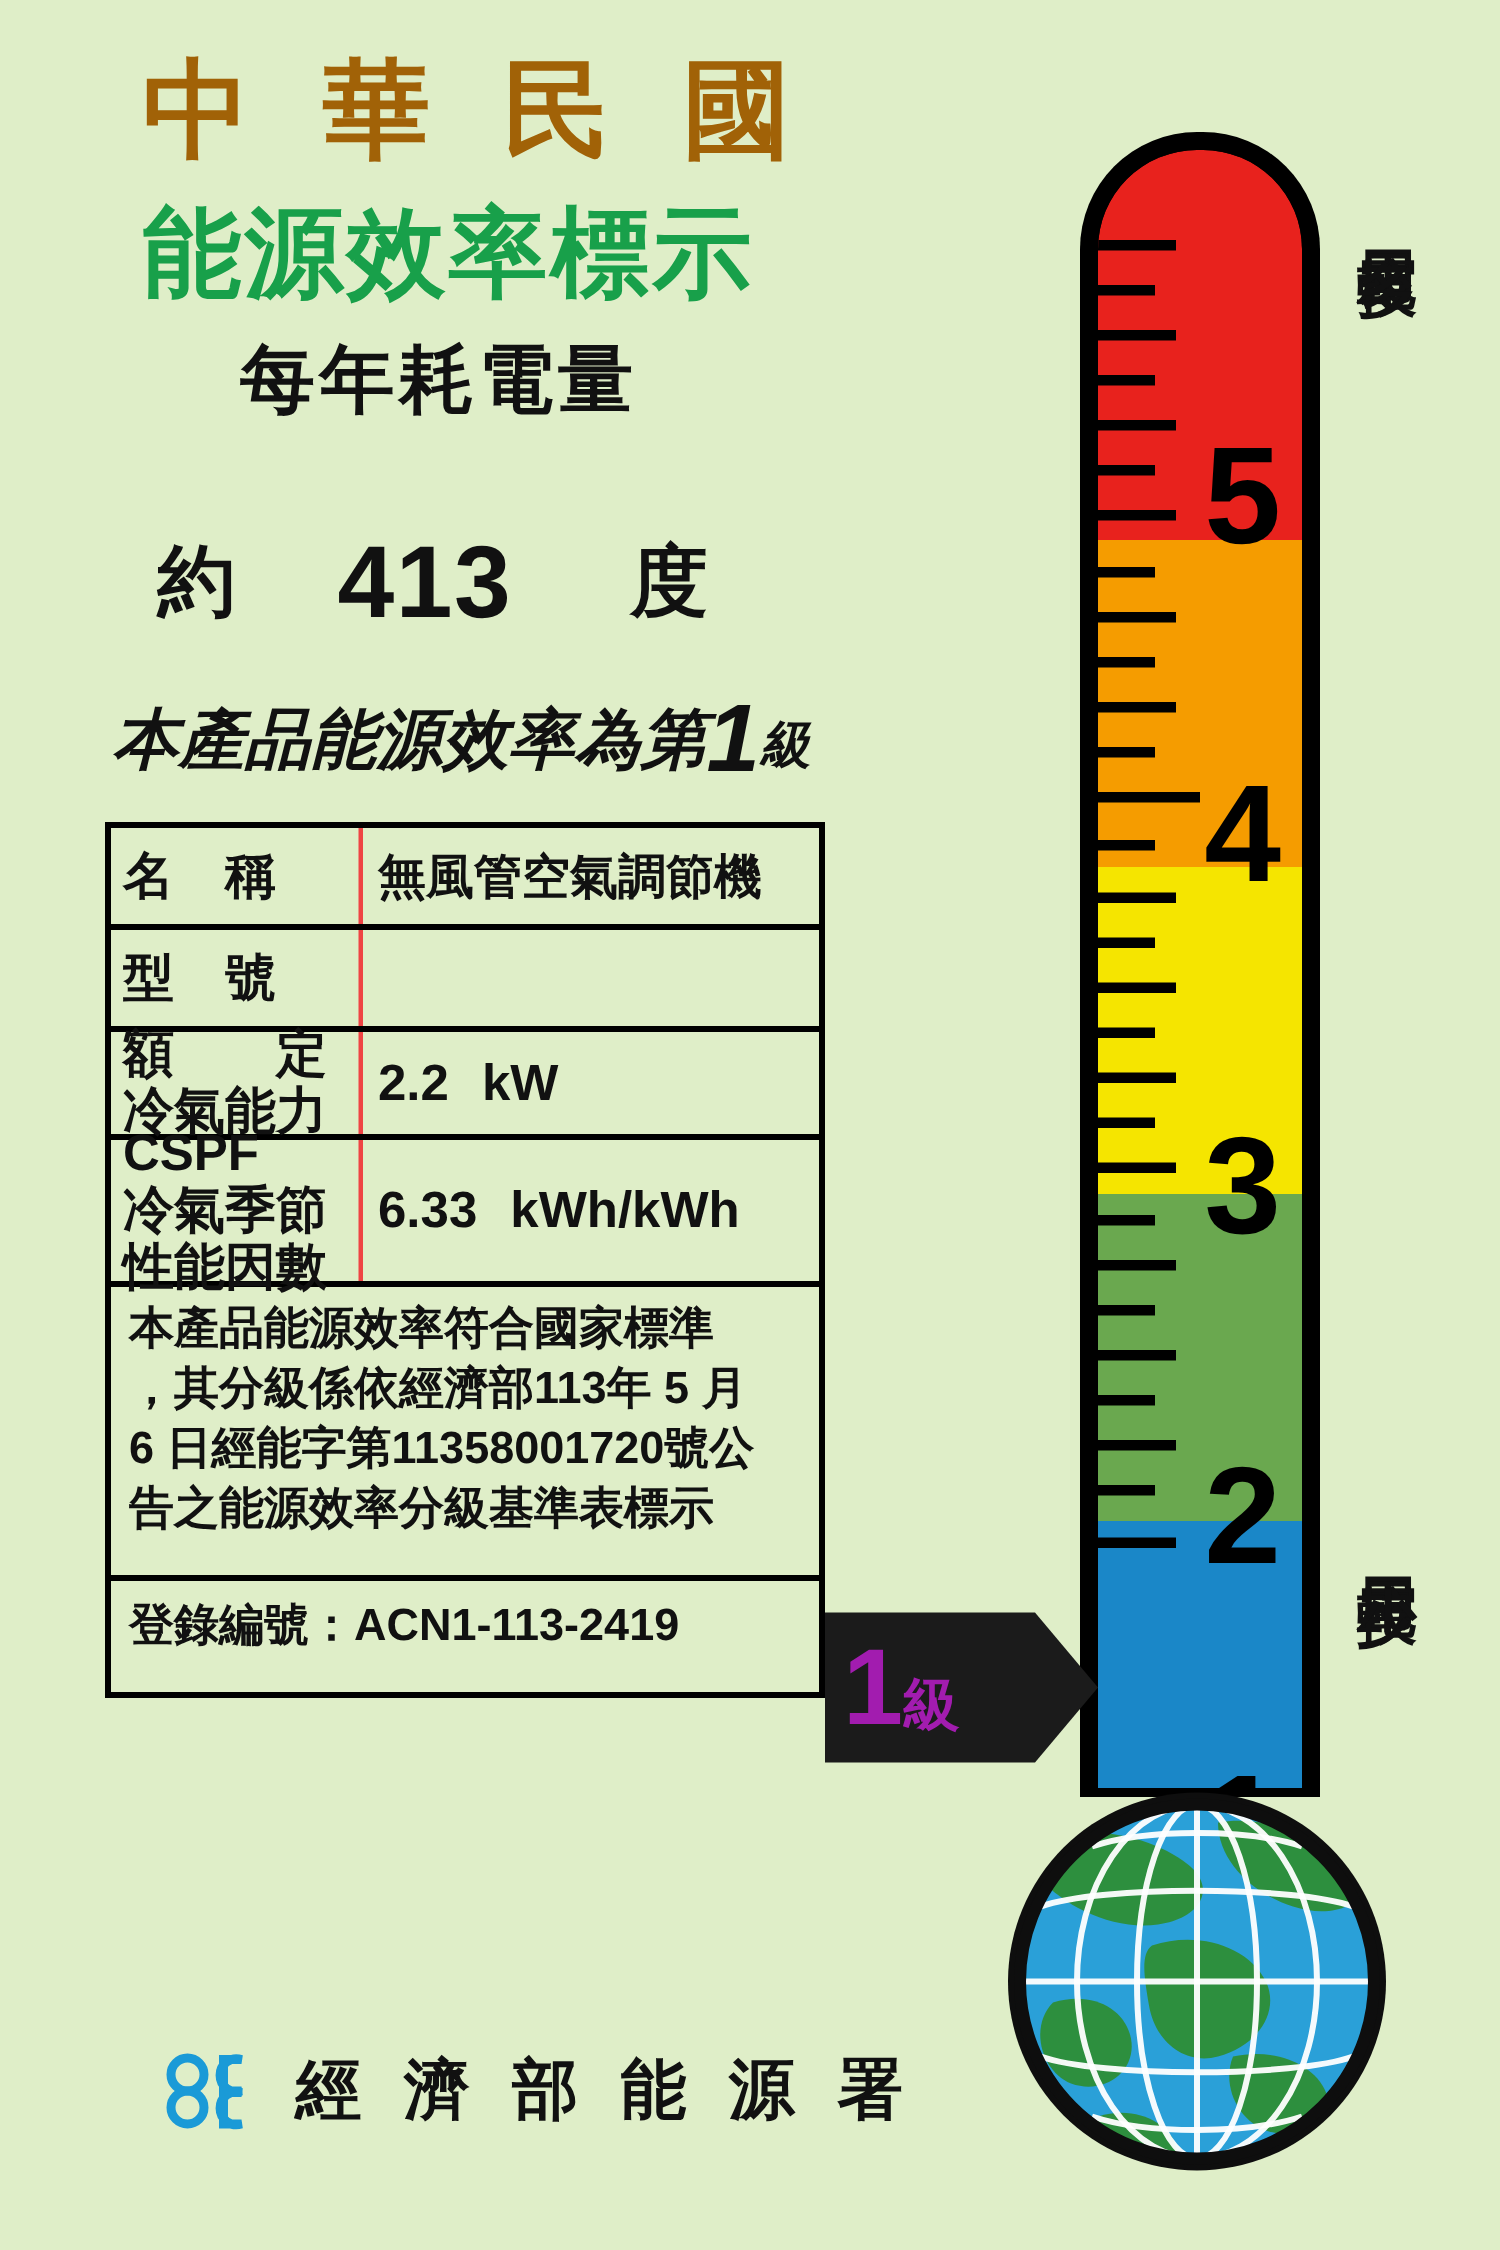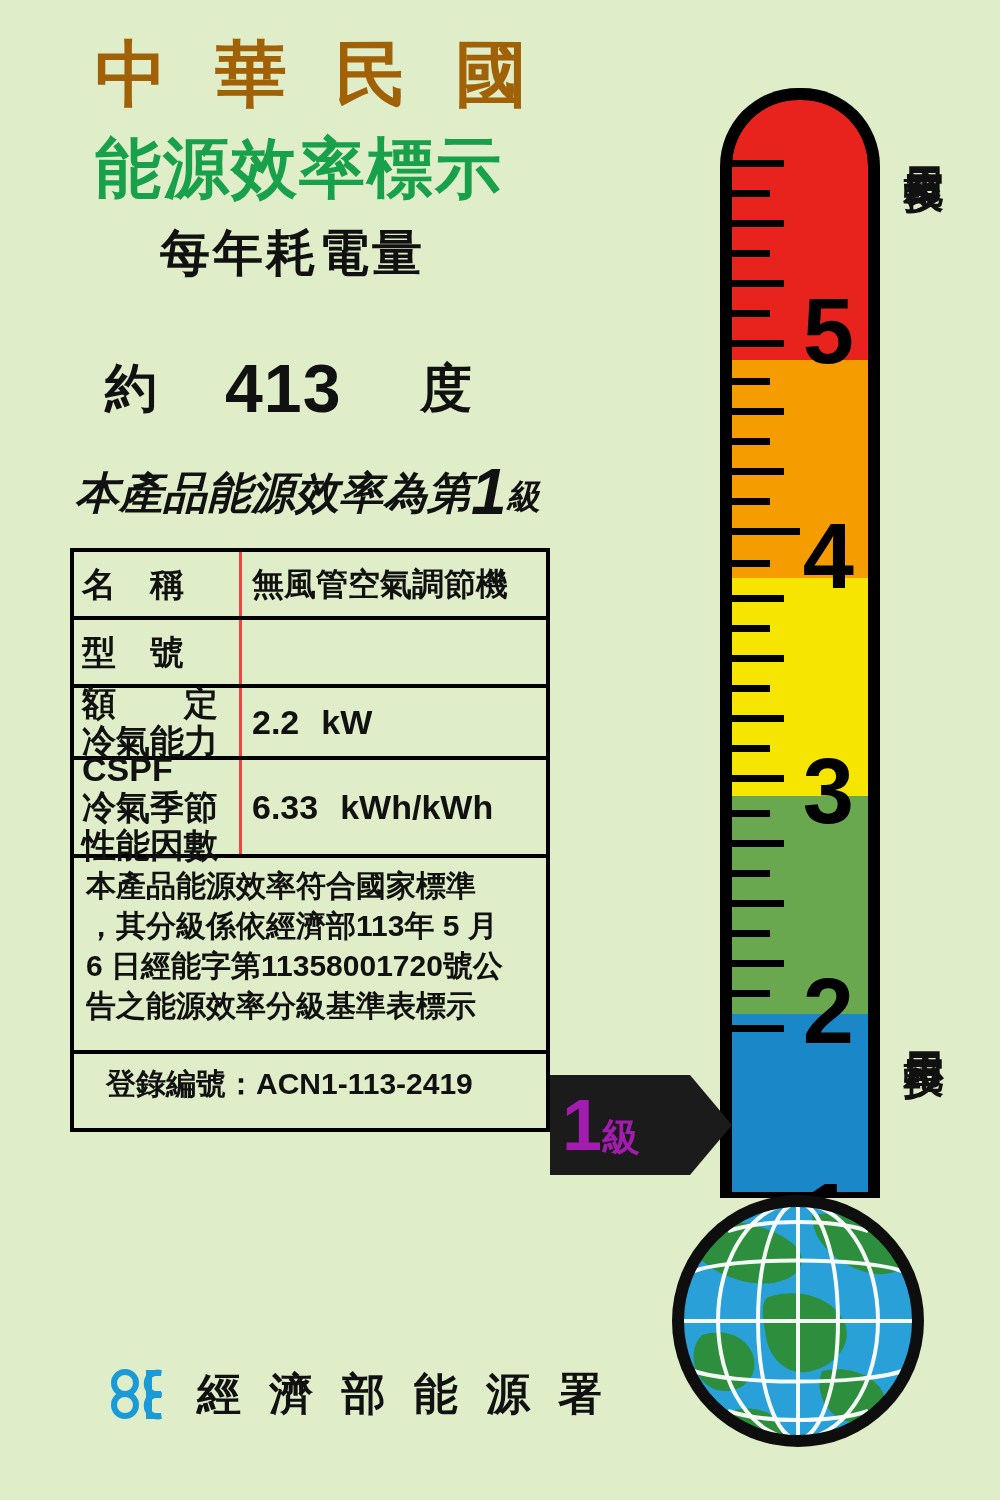--- a/index.html
+++ b/index.html
@@ -68,21 +68,21 @@
   }
   .grade-line .t2 { font-size:34px; font-weight:700; line-height:62px; }
 
   
   .tbl {
     position:absolute; left:70px; top:548px; width:480px;
     border:4px solid #000; border-collapse:collapse;
     background:#dfeec8;
   }
   .tbl .row { display:flex; border-bottom:4px solid #000; }
-  .tbl .row:last-child { border-bottom:none;padding-left:20px; }
+  .tbl .row:last-child { border-bottom:none; }
   .tbl .cellA {
     width:168px; border-right:3px solid #ef4444;
     padding:6px 8px;
     font-size:34px; font-weight:700; line-height:38px;
     display:flex; flex-direction:column; justify-content:center;
   }
   .tbl .cellB {
     flex:1; padding:0 10px;
     font-size:34px; font-weight:700; line-height:38px;
     display:flex; align-items:center;

